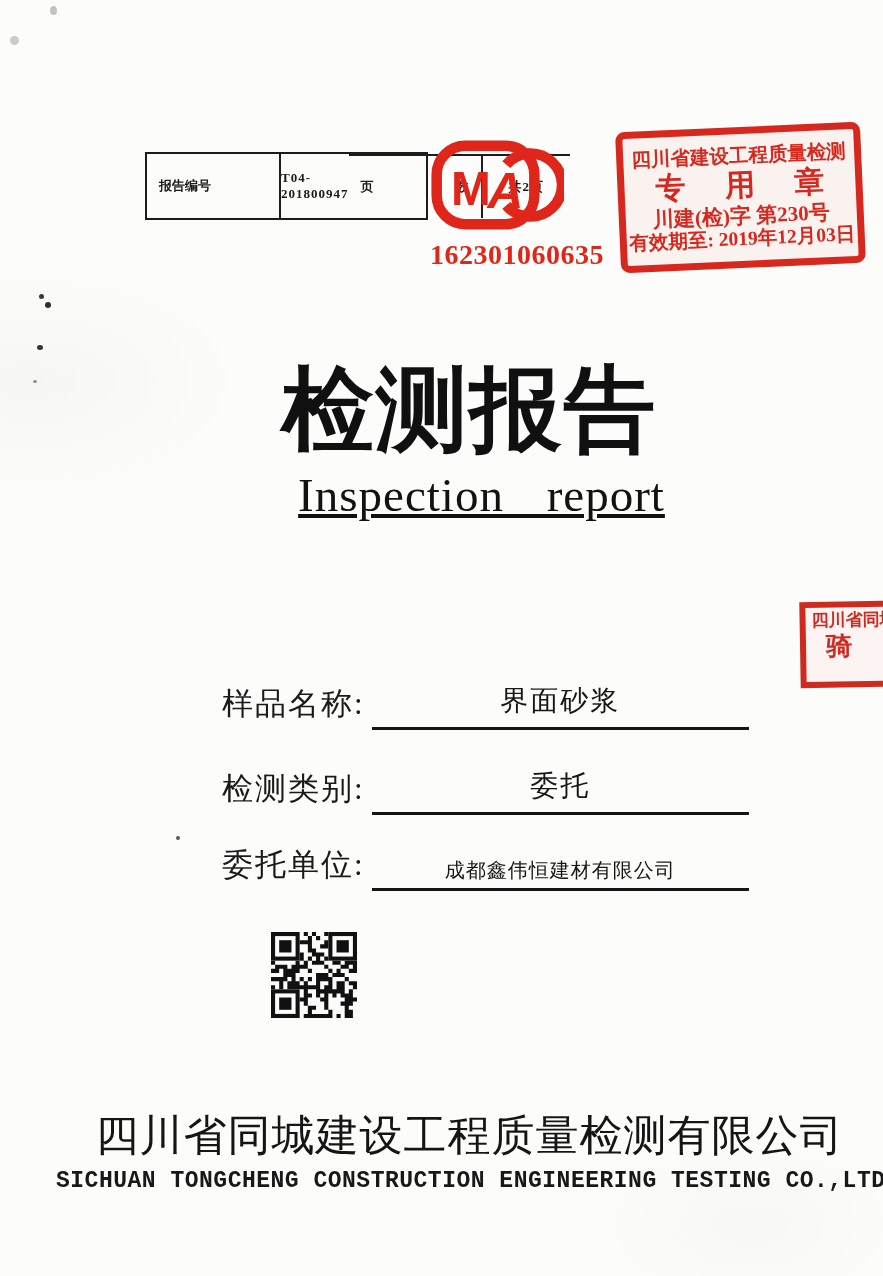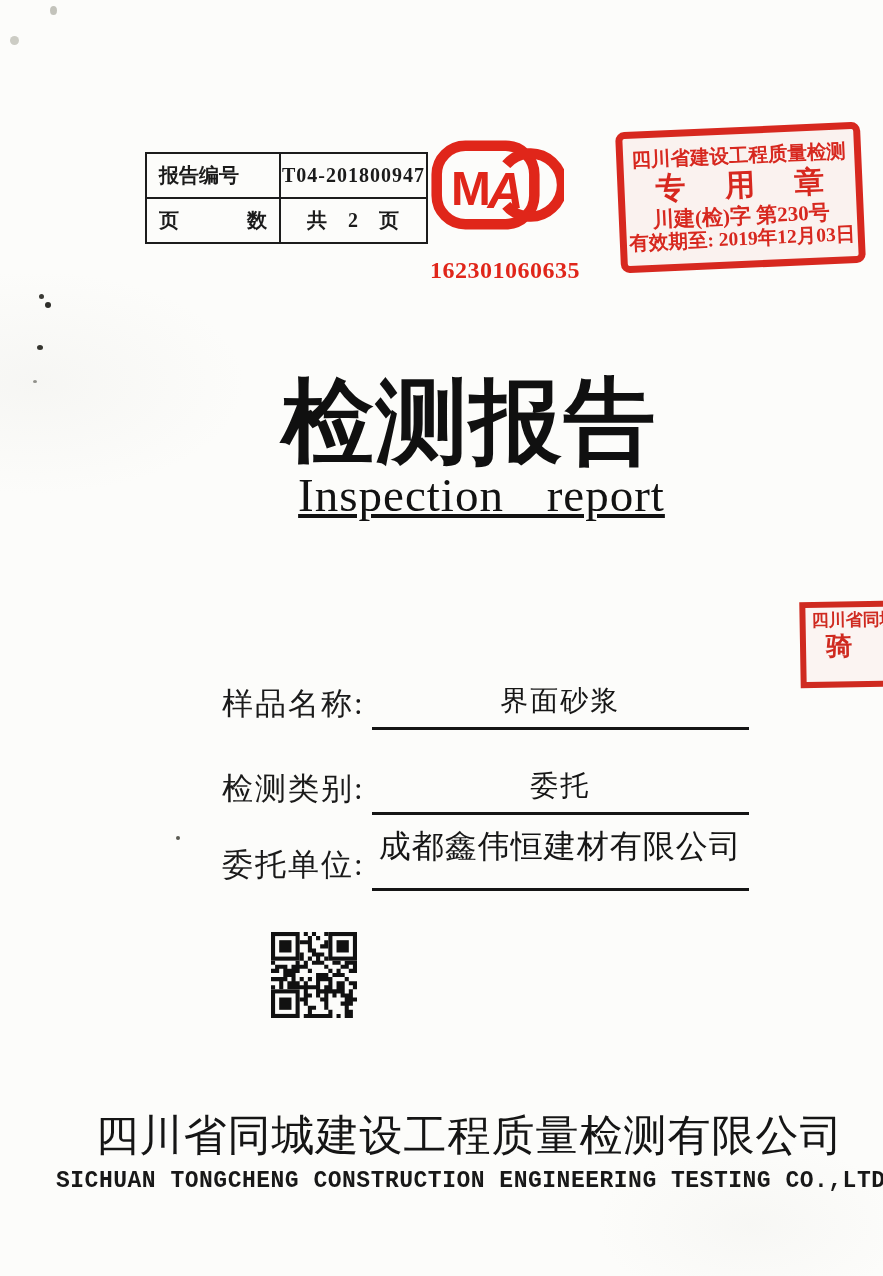--- a/index.html
+++ b/index.html
@@ -8,47 +8,47 @@
   .page {
     position:relative; width:883px; height:1276px; overflow:hidden;
     background:
       radial-gradient(220px 120px at 85% 96%, rgba(205,205,198,0.10), transparent 70%),
       radial-gradient(300px 160px at 4% 30%, rgba(205,205,198,0.12), transparent 70%),
       #fcfcfa;
     color:#161616;
   }
   
   .report-table {
-    position:absolute; left:145px; top:152px; width:283px; height:92px;
-    border:2px solid #1c1c1c; display:flex; flex-direction:column;
-    font-size:20px; font-weight:600; color:#1b1b1b;
+    position:absolute; left:145px; top:152px; width:283px; height:68px;
+    border:2px solid #1c1c1c; display:flex; 
+    font-size:13px; font-weight:600; color:#1b1b1b;
   }
   .rt-row { flex:1; display:flex; }
   .rt-row + .rt-row { border-top:2px solid #1c1c1c; }
   .rt-label { width:134px; border-right:2px solid #1c1c1c; display:flex; align-items:center; justify-content:space-between; padding:0 12px; }
   .rt-value { flex:1; display:flex; align-items:center; justify-content:center; letter-spacing:1px; }
   .rt-value.spread { justify-content:space-between; padding:0 26px; }
   
   .cma { position:absolute; left:430px; top:137px; width:134px; text-align:center; }
-  .cma-number { margin-top:20px; color:#e0261a; font-weight:700; font-size:24px; letter-spacing:0.5px; font-family:"Liberation Serif",serif;text-align:center; }
+  .cma-number { margin-top:2px; color:#e0261a; font-weight:700; font-size:28px; letter-spacing:0.5px; font-family:"Liberation Serif",serif;text-align:center; }
   
   .cert-stamp {
     position:absolute; left:618px; top:127px; width:245px; height:141px;
     border:7px solid #d7281f; border-radius:9px; transform:rotate(-2.5deg);
     color:#d7281f; background:rgba(225,60,40,0.05);
     display:flex; flex-direction:column; align-items:center; justify-content:center;
     font-weight:700; text-align:center; line-height:1.15;
   }
   .cert-l1 { font-size:19.5px; white-space:nowrap; }
   .cert-l2 { font-size:30px; letter-spacing:16px; margin:1px 0 1px 16px; white-space:nowrap; }
   .cert-l3 { font-size:21px; white-space:nowrap; }
   .cert-l4 { font-size:19.5px; white-space:nowrap; }
   
   .title-zh {
-    position:absolute; left:56px; top:360px; width:827px; text-align:center;
+    position:absolute; left:56px; top:348px; width:827px; text-align:center;
     font-family:Liberation Serif, serif;
     font-size:92px; font-weight:900; color:#101010; letter-spacing:2px; white-space:nowrap;
   }
   .title-en {
     position:absolute; left:80px; top:468px; width:803px; text-align:center;
     font-family:"Liberation Serif",serif; font-size:47px; color:#121212;
     word-spacing:30px; letter-spacing:1px; white-space:nowrap;text-decoration:underline;
   }
   
   .seam-stamp {
@@ -58,21 +58,21 @@
   }
   .seam-l1 { font-size:17px; white-space:nowrap; }
   .seam-l2 { font-size:26px; letter-spacing:14px; margin-left:14px; white-space:nowrap; }
   
   .field-row { position:absolute; left:222px; display:flex; align-items:flex-end; height:48px; }
   .field-row.r1 { top:682px; }
   .field-row.r2 { top:767px; }
   .field-row.r3 { top:843px; }
   .field-label { font-size:31px; color:#1a1a1a; letter-spacing:2px; padding-bottom:5px; white-space:nowrap; font-weight:500; }
   .field-line { width:377px; margin-left:7px; border-bottom:3px solid #151515; text-align:center; font-size:28px; padding-bottom:7px; letter-spacing:2px; white-space:nowrap; font-weight:500; }
-  .field-row.r3 .field-line { font-size:32px; padding-bottom:19px; letter-spacing:1px; }
+  .field-row.r3 .field-line { font-size:20px; padding-bottom:4px; letter-spacing:1px; }
   
   .qr { position:absolute; left:271px; top:932px; width:86px; height:86px; }
   
   .footer-zh {
     position:absolute; left:56px; top:1107px; width:827px; text-align:center;
     font-size:43px; color:#151515; letter-spacing:1px; white-space:nowrap; font-weight:500;
     font-family:"Liberation Serif",serif;
   }
   .footer-en {
     position:absolute; left:56px; top:1168px; width:827px; text-align:center;

